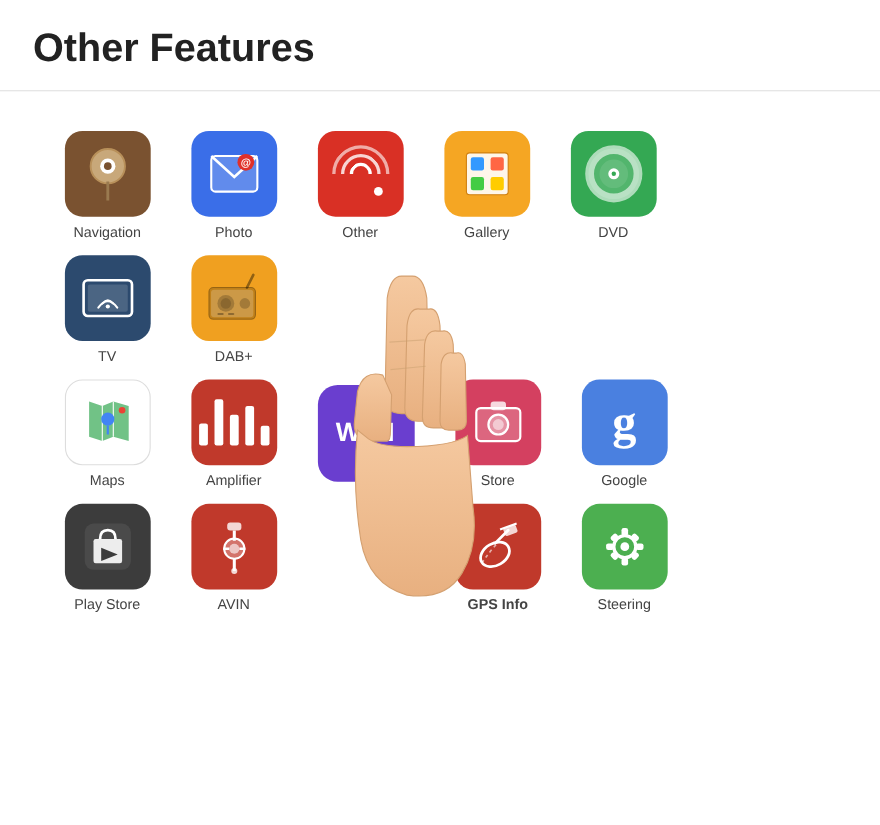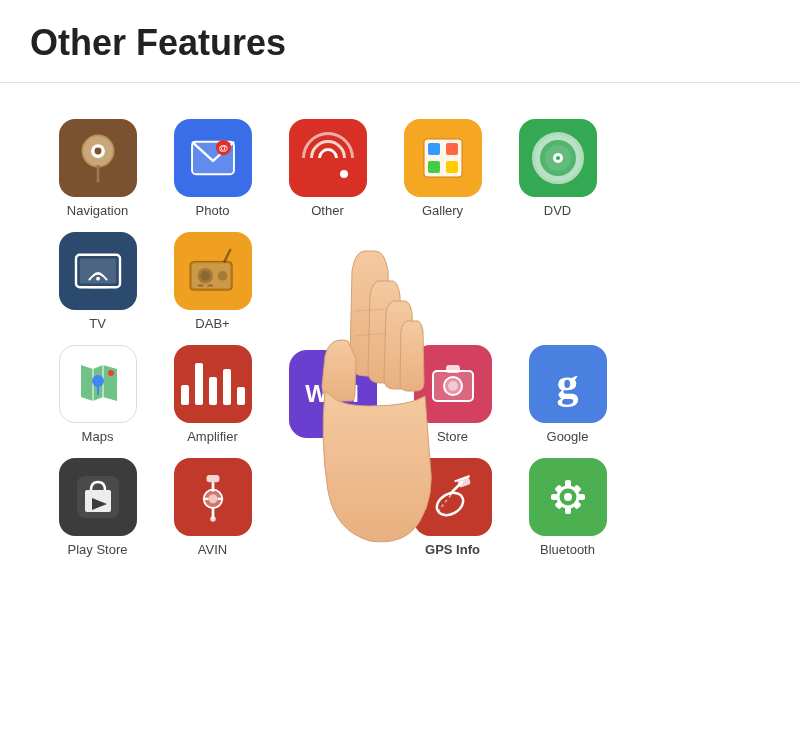--- a/index.html
+++ b/index.html
@@ -322,21 +322,21 @@
             <rect x="22" y="8" width="6" height="7" rx="2" fill="white"></rect>
             <rect x="22" y="35" width="6" height="7" rx="2" fill="white"></rect>
             <rect x="8" y="22" width="7" height="6" rx="2" fill="white"></rect>
             <rect x="35" y="22" width="7" height="6" rx="2" fill="white"></rect>
             <rect x="13" y="13" width="5" height="7" rx="2" fill="white" transform="rotate(45,15.5,16.5)"></rect>
             <rect x="32" y="13" width="5" height="7" rx="2" fill="white" transform="rotate(-45,34.5,16.5)"></rect>
             <rect x="13" y="30" width="5" height="7" rx="2" fill="white" transform="rotate(-45,15.5,33.5)"></rect>
             <rect x="32" y="30" width="5" height="7" rx="2" fill="white" transform="rotate(45,34.5,33.5)"></rect>
           </svg>
         </div>
-        <span class="app-label">Bluetooth</span>
+        <span class="app-label">Steering</span>
       </div>
     </div>
 
     <div class="hand-overlay">
       <svg viewBox="0 0 220 310" width="220" height="310">
 
         <defs>
           <linearGradient id="skinGrad" x1="0" y1="0" x2="0" y2="1">
             <stop offset="0%" stop-color="#f5c9a0"></stop>
             <stop offset="100%" stop-color="#e8b080"></stop>

